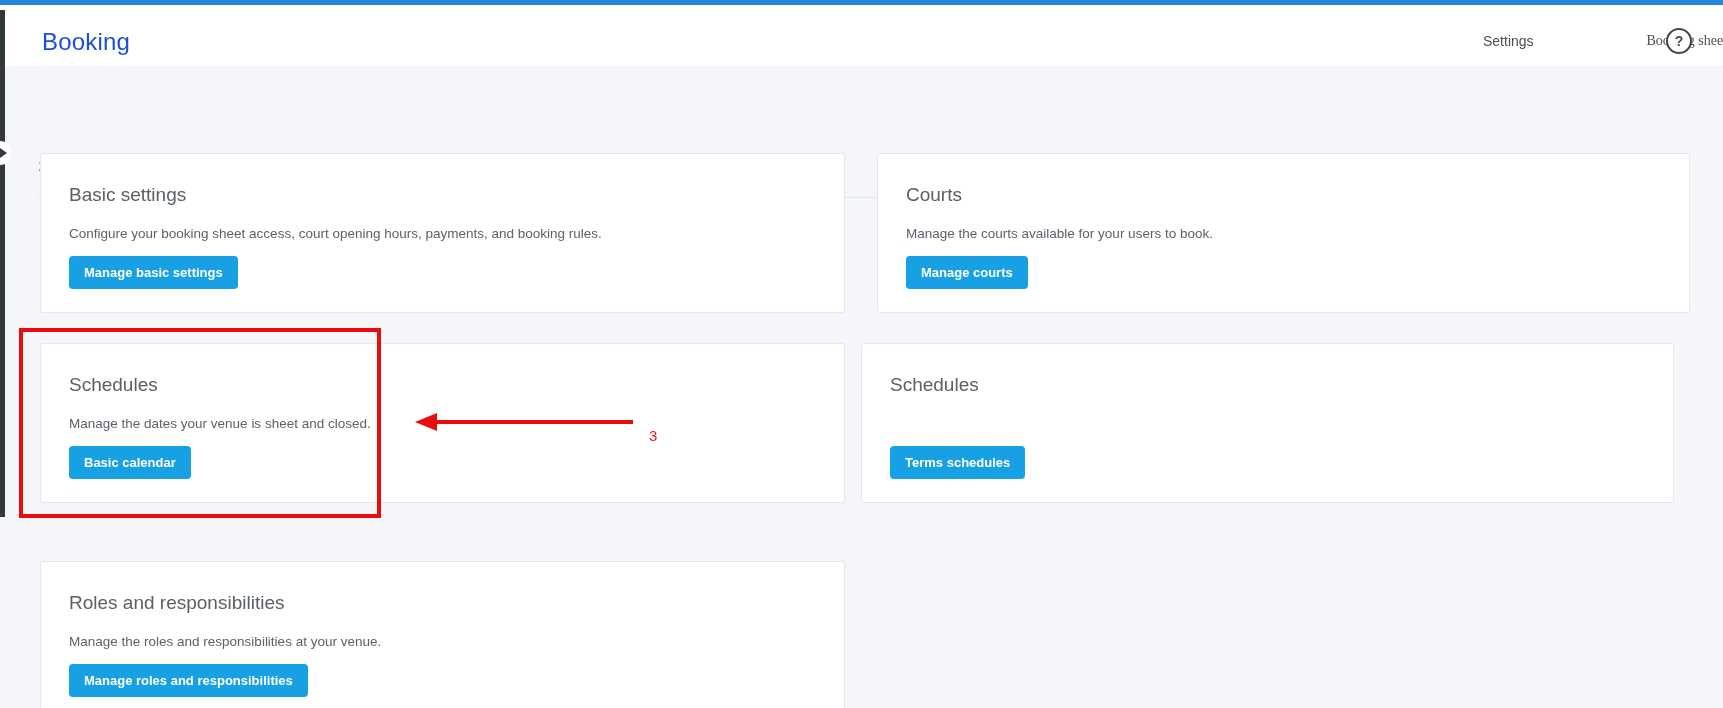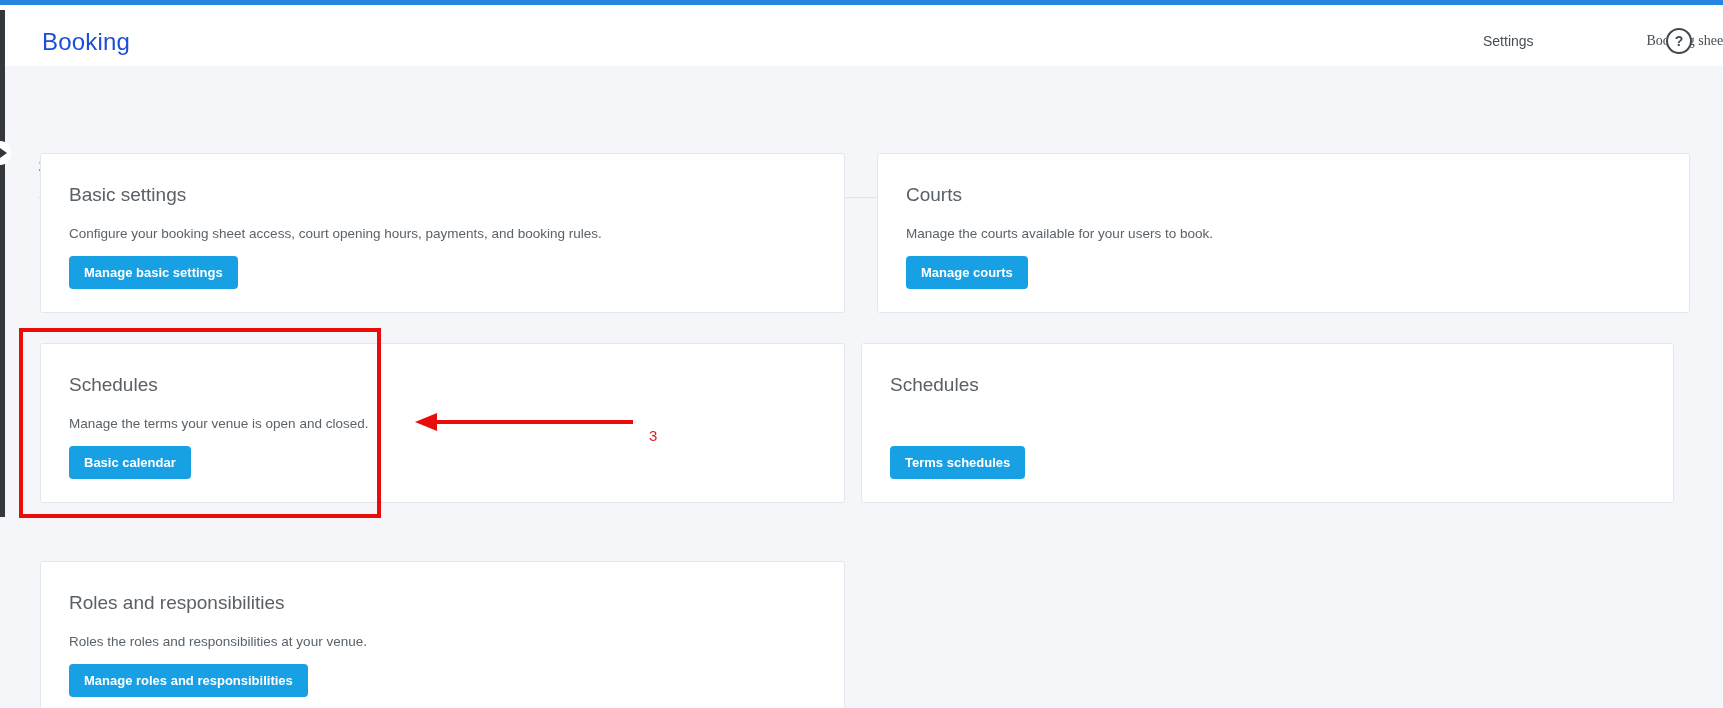--- a/index.html
+++ b/index.html
@@ -83,32 +83,32 @@
   </div>
 
   <div class="card card-a">
     <div class="card-title">Basic settings</div>
     <div class="card-desc">Configure your booking sheet access, court opening hours, payments, and booking rules.</div>
     <button class="card-btn">Manage basic settings</button>
   </div>
 
   <div class="card card-c">
     <div class="card-title">Schedules</div>
-    <div class="card-desc">Manage the terms your venue is open and closed.</div>
+    <div class="card-desc">Manage the dates your venue is sheet and closed.</div>
     <button class="card-btn">Basic calendar</button>
   </div>
 
   <div class="card card-d">
     <div class="card-title">Schedules</div>
     <button class="card-btn">Terms schedules</button>
   </div>
 
   <div class="card card-e">
     <div class="card-title">Roles and responsibilities</div>
-    <div class="card-desc">Roles the roles and responsibilities at your venue.</div>
+    <div class="card-desc">Manage the roles and responsibilities at your venue.</div>
     <button class="card-btn">Manage roles and responsibilities</button>
   </div>
 
 
   <div class="anno-box"></div>
   <div class="anno-arrow-shaft"></div>
   <div class="anno-arrow-head"></div>
   <div class="anno-label">3</div>
 
 </div>

